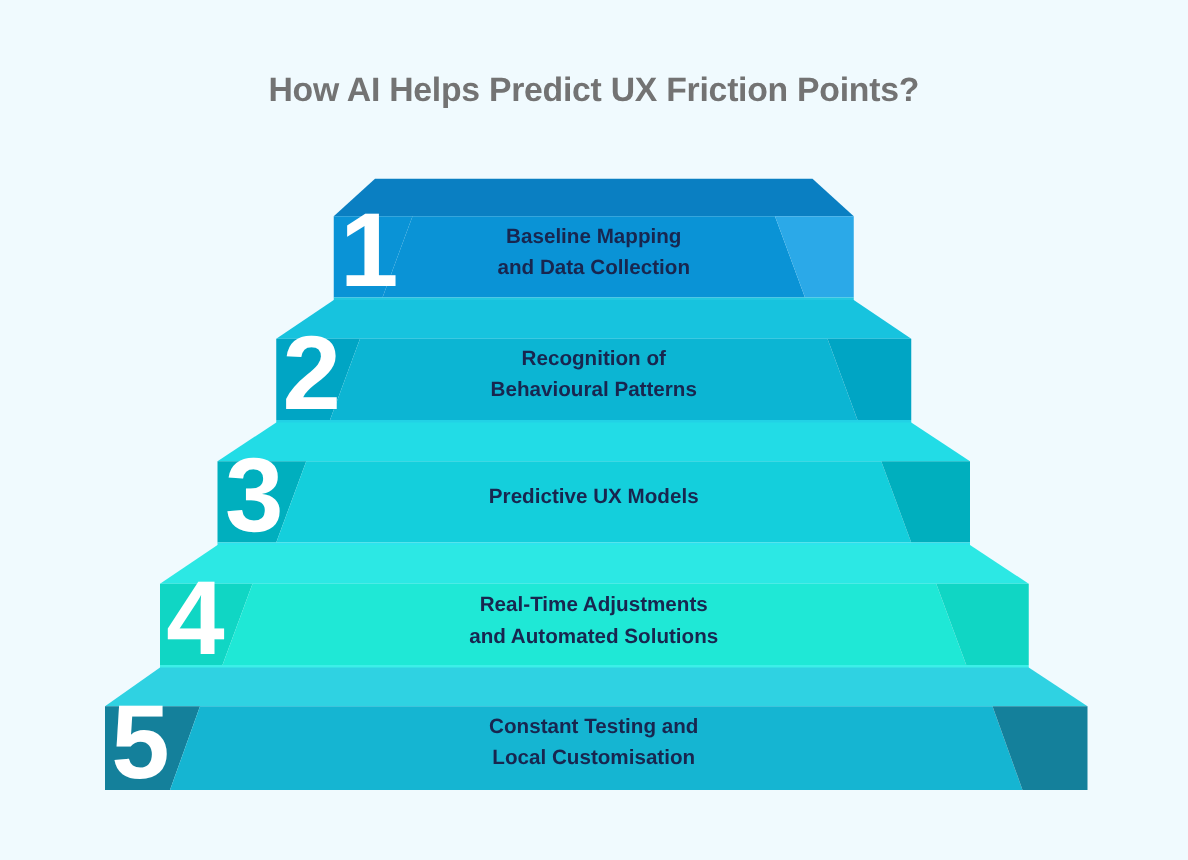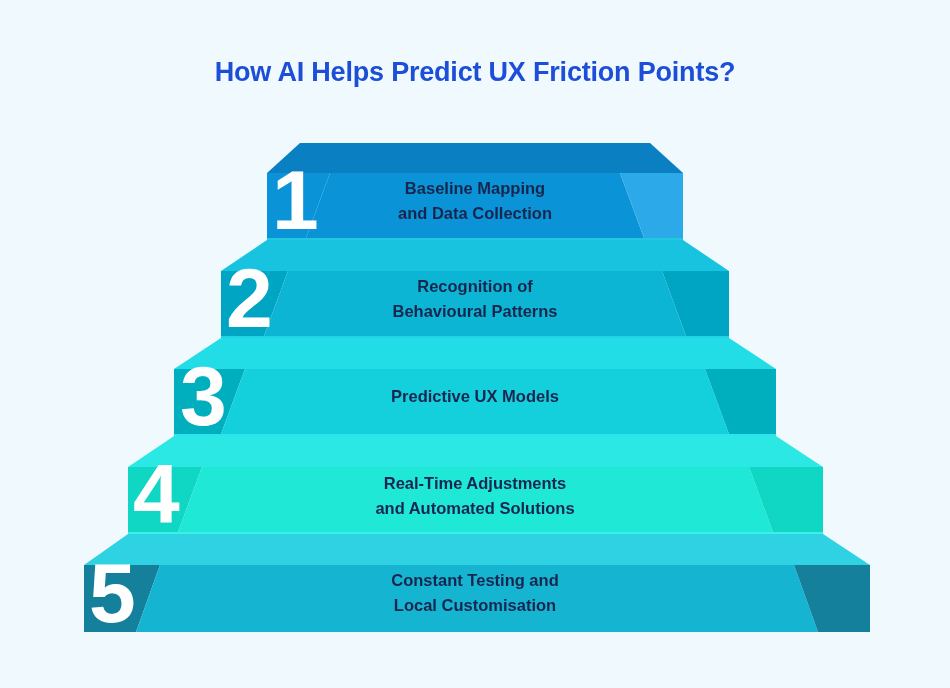--- a/index.html
+++ b/index.html
@@ -50,21 +50,21 @@
     font-size: 16.5px;
     fill: #18264F;
   }
   .tier-group { cursor: default; }
 </style>
 </head>
 <body style="background: rgb(240, 250, 254);">
 
 <div id="stage">
 
-  <div id="page-title" style="color: #1d4ed8;">How AI Helps Predict UX Friction Points?</div>
+  <div id="page-title" style="color: #737373;">How AI Helps Predict UX Friction Points?</div>
 
   <svg id="pyramid" viewBox="0 0 950 688" width="950" height="688">
 
     <g class="tier-group">
 
       <polygon points="300,143 650,143 683,173 267,173" fill="#0A7FC2"></polygon>
 
       <polygon points="267,173 330,173 306,238 267,238" fill="#0A93D6"></polygon>
 
       <polygon points="330,173 620,173 644,238 306,238" fill="#0A93D6"></polygon>

